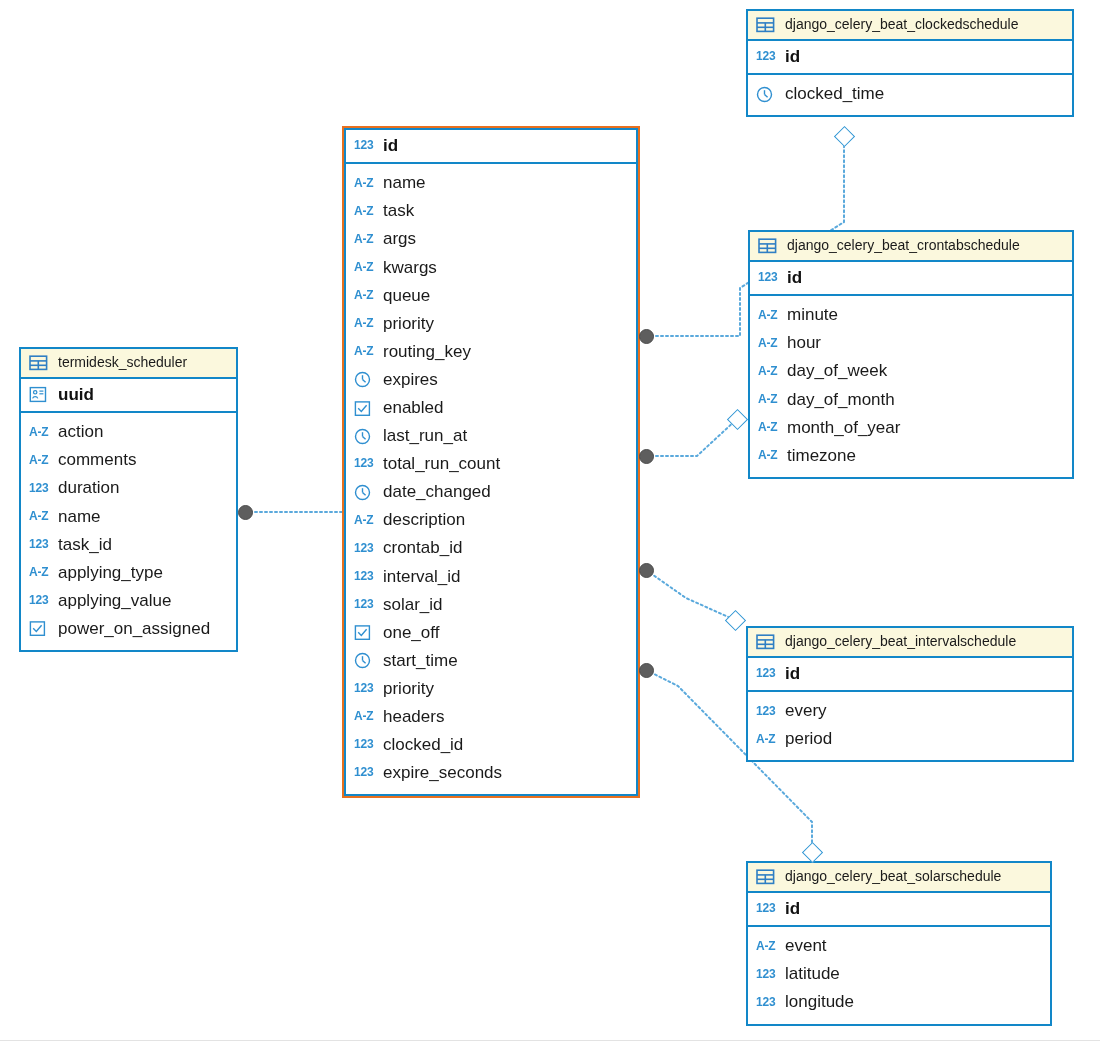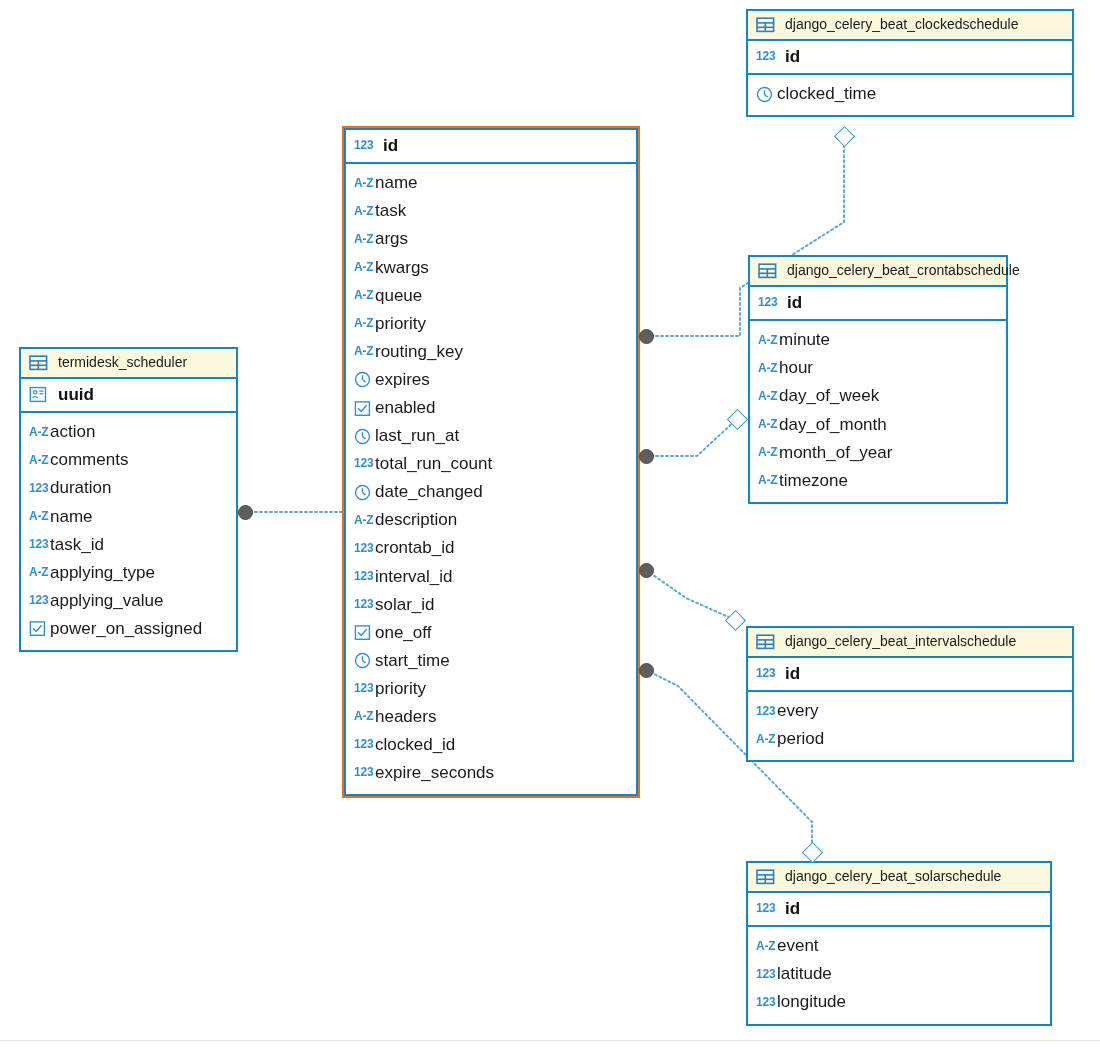--- a/index.html
+++ b/index.html
@@ -75,20 +75,21 @@
     white-space: nowrap;
     line-height: 1.25;
   }
 
   .ent-fields {
     padding: 5px 0 7px 0;
   }
   .field {
     display: flex;
     align-items: center;
+    gap: 8px;
     padding: 3px 9px 3px 8px;
     font-size: 17px;
     color: #1a1a1a;
     white-space: nowrap;
     line-height: 1.3;
   }
 
   
   .ic {
     display: inline-flex;
@@ -403,21 +404,21 @@
               <svg width="17" height="17" viewBox="0 0 17 17">
                 <circle cx="8.5" cy="8.5" r="7" fill="none" stroke="#2f8fd0" stroke-width="1.4"></circle>
                 <line x1="8.5" y1="8.5" x2="8.5" y2="4.2" stroke="#2f8fd0" stroke-width="1.4"></line>
                 <line x1="8.5" y1="8.5" x2="11.6" y2="11.3" stroke="#2f8fd0" stroke-width="1.4"></line>
               </svg>
             </span>
             <span>clocked_time</span>
           </div>
         </div>
       </div>
-      <div class="entity" style="left: 748px; top: 230px; width: 260px; margin-top: 25px;">
+      <div class="entity" style="left: 748px; top: 230px; width: 326px;">
         <div class="ent-header">
           <span class="ic">
             <svg width="19" height="16" viewBox="0 0 19 16">
               <rect x="1" y="1.2" width="16.6" height="13.2" fill="none" stroke="#2f7fc4" stroke-width="1.6"></rect>
               <line x1="1" y1="5.9" x2="17.6" y2="5.9" stroke="#2f7fc4" stroke-width="1.6"></line>
               <line x1="9.3" y1="5.9" x2="9.3" y2="14.4" stroke="#2f7fc4" stroke-width="1.6"></line>
               <line x1="1" y1="10.3" x2="17.6" y2="10.3" stroke="#2f7fc4" stroke-width="1.6"></line>
             </svg>
           </span>
           <span>django_celery_beat_crontabschedule</span>

